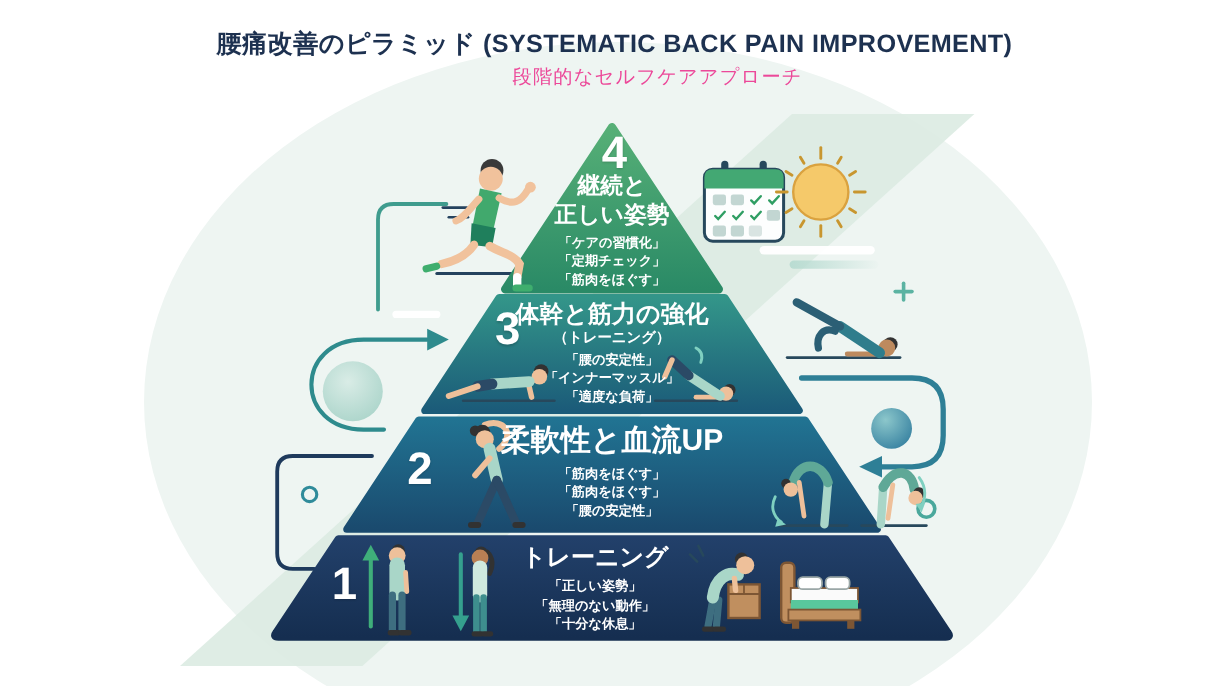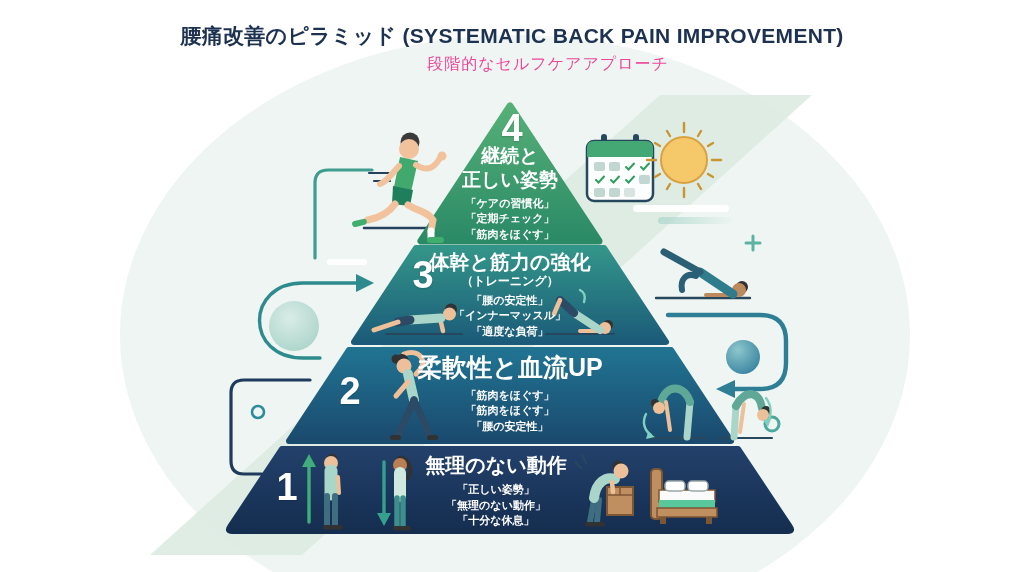--- a/index.html
+++ b/index.html
@@ -310,21 +310,21 @@
   <div class="txt lvl2">
     <div class="t-big">柔軟性と血流UP</div>
     <div class="items">
       <div class="t-item">「筋肉をほぐす」</div>
       <div class="t-item">「筋肉をほぐす」</div>
       <div class="t-item">「腰の安定性」</div>
     </div>
   </div>
 
   <div class="txt lvl1">
-    <div class="t-big">無理のない動作</div>
+    <div class="t-big">トレーニング</div>
     <div class="items">
       <div class="t-item">「正しい姿勢」</div>
       <div class="t-item">「無理のない動作」</div>
       <div class="t-item">「十分な休息」</div>
     </div>
   </div>
 
 </div>
 
 </body></html>

